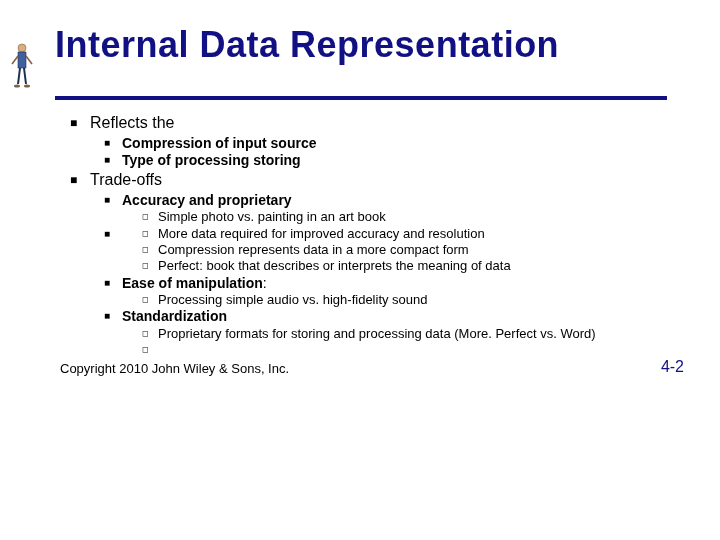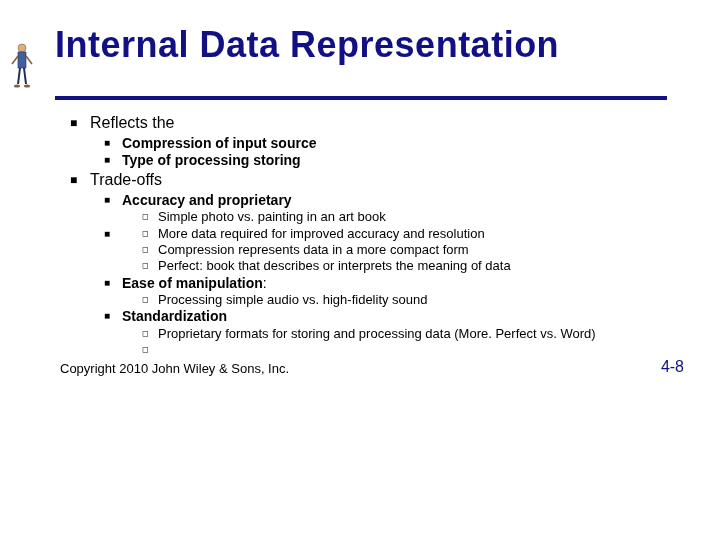--- a/index.html
+++ b/index.html
@@ -186,15 +186,15 @@
       <span class="bullet">◻</span>
       <span class="italic">Proprietary formats</span><span> for storing and processing data (More. Perfect vs. Word)</span>
     </div>
     <div class="lvl3">
       <span class="bullet">◻</span>
     </div>
 
   </div>
 
   <div class="footer-left">Copyright 2010 John Wiley &amp; Sons, Inc.</div>
-  <div class="footer-right">4-8</div>
+  <div class="footer-right">4-2</div>
 
 </div>
 
 </body></html>

